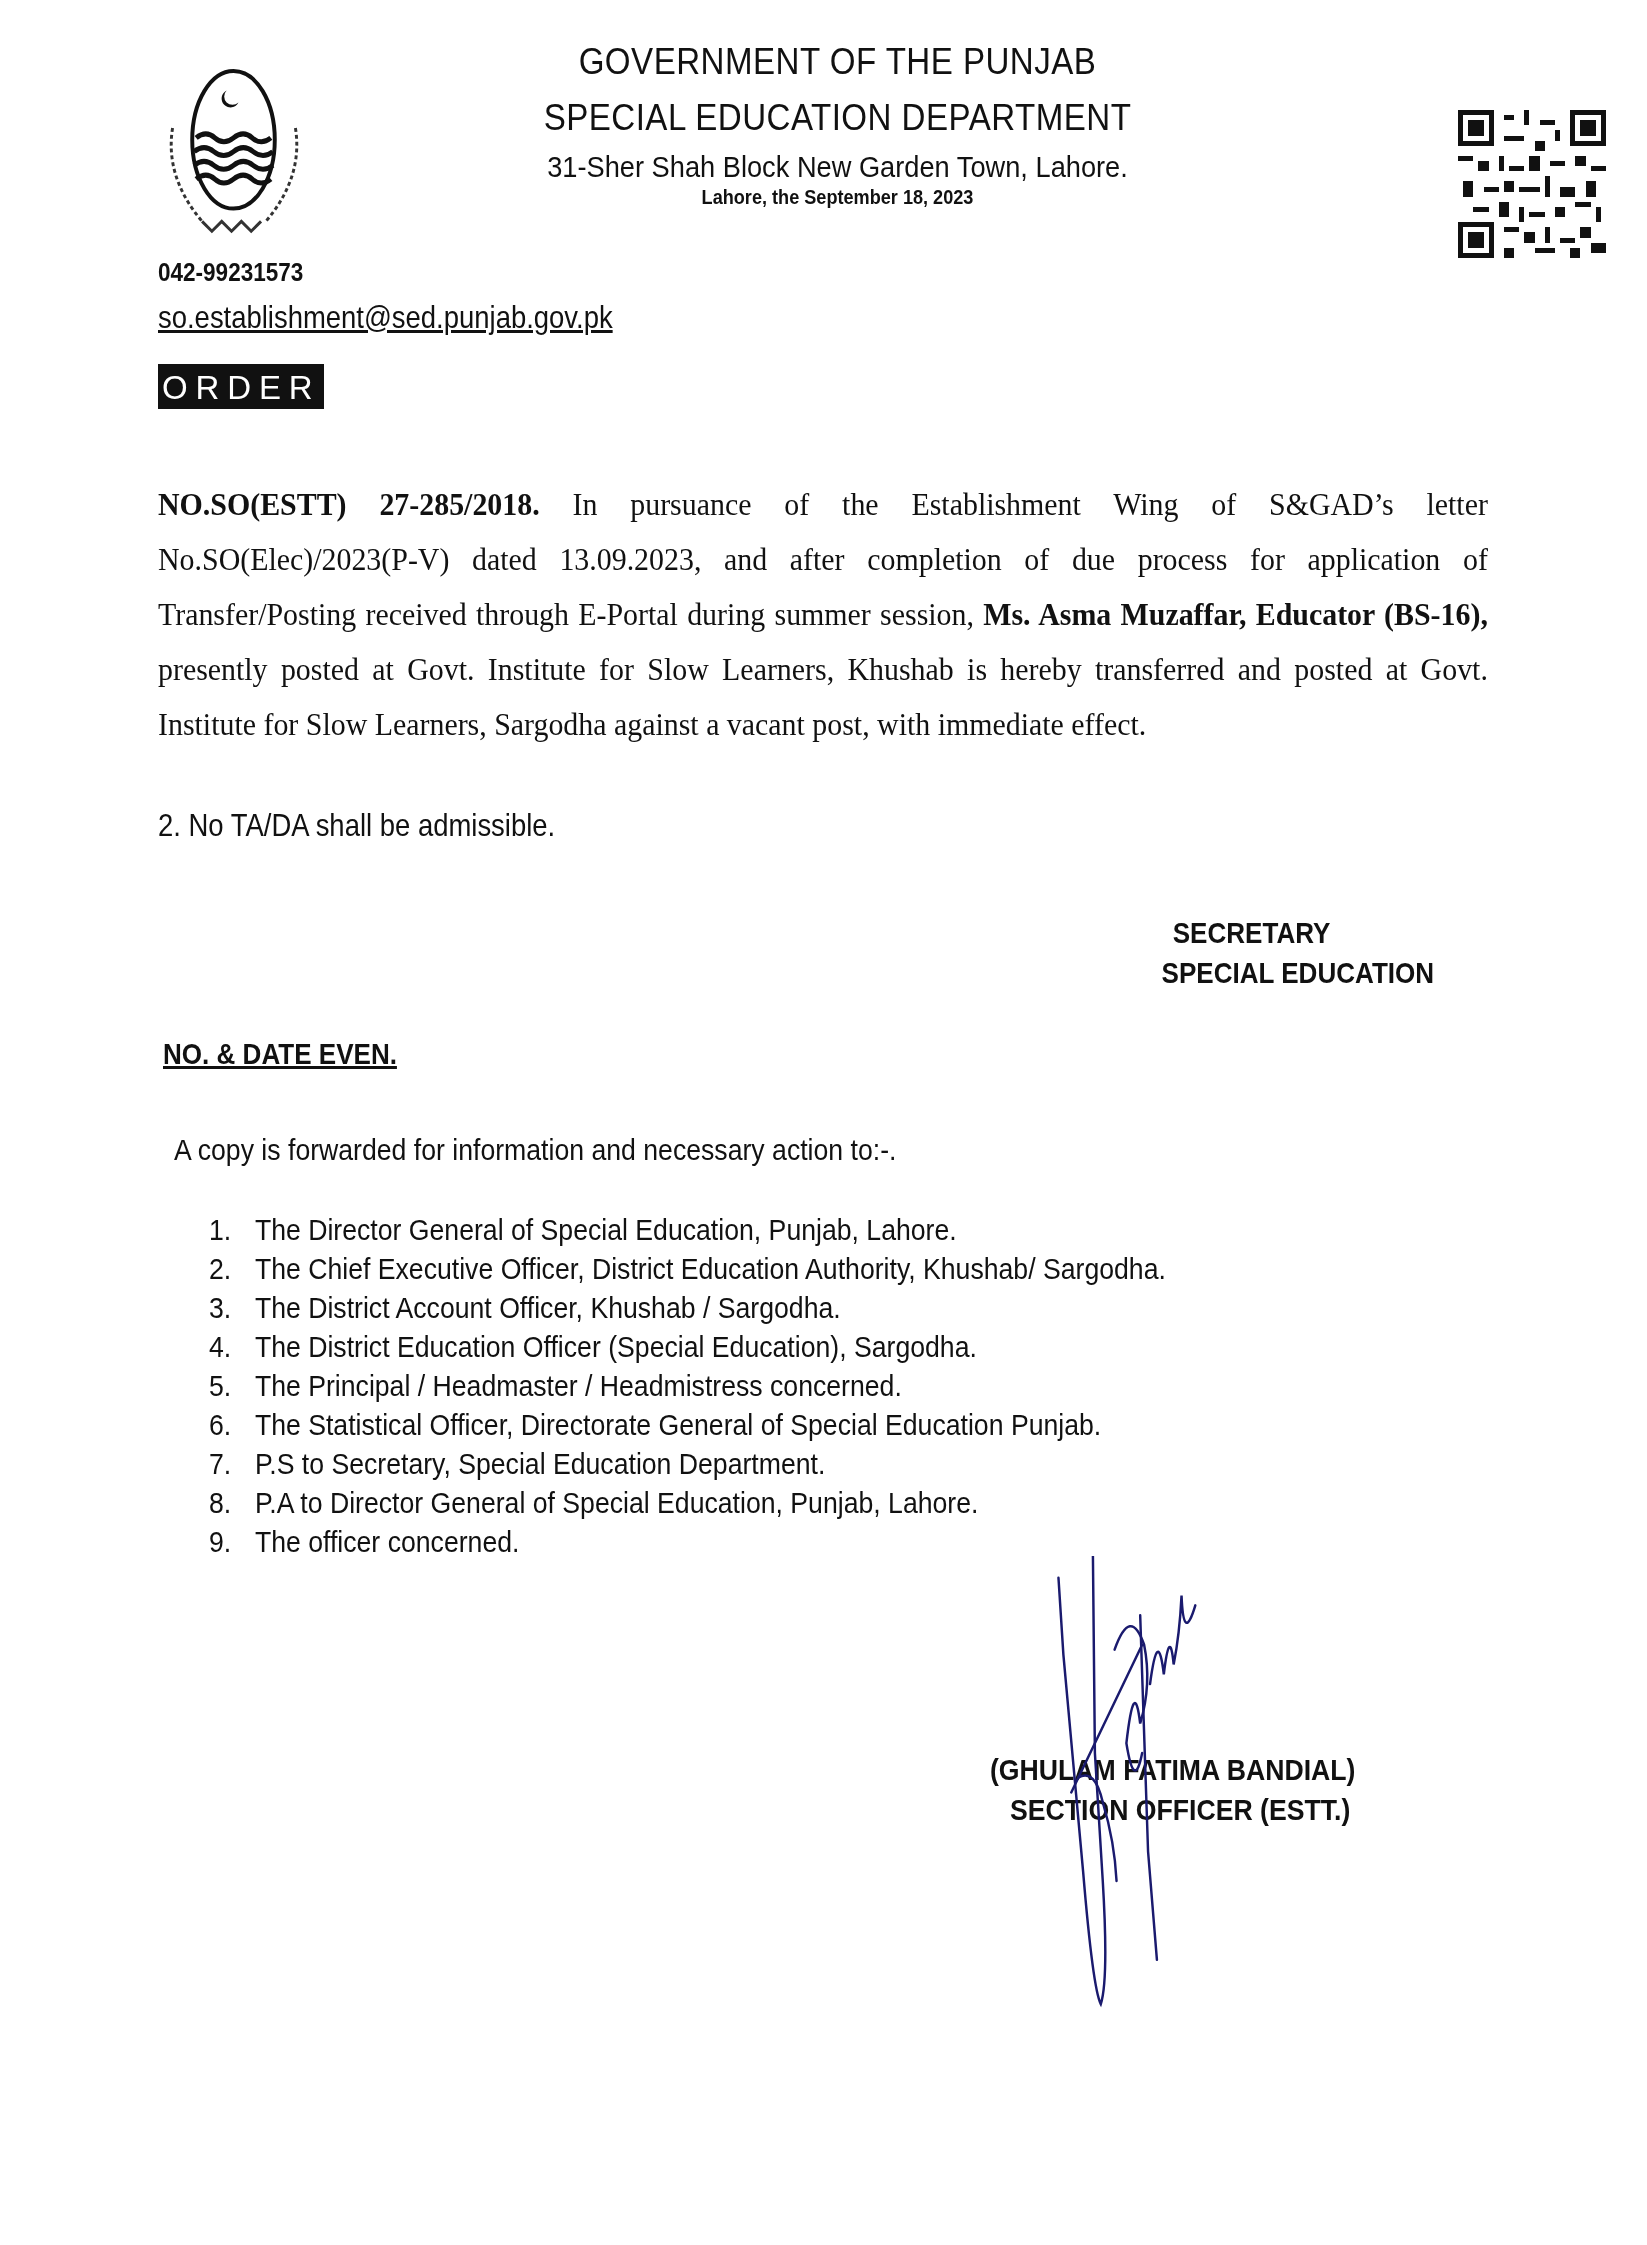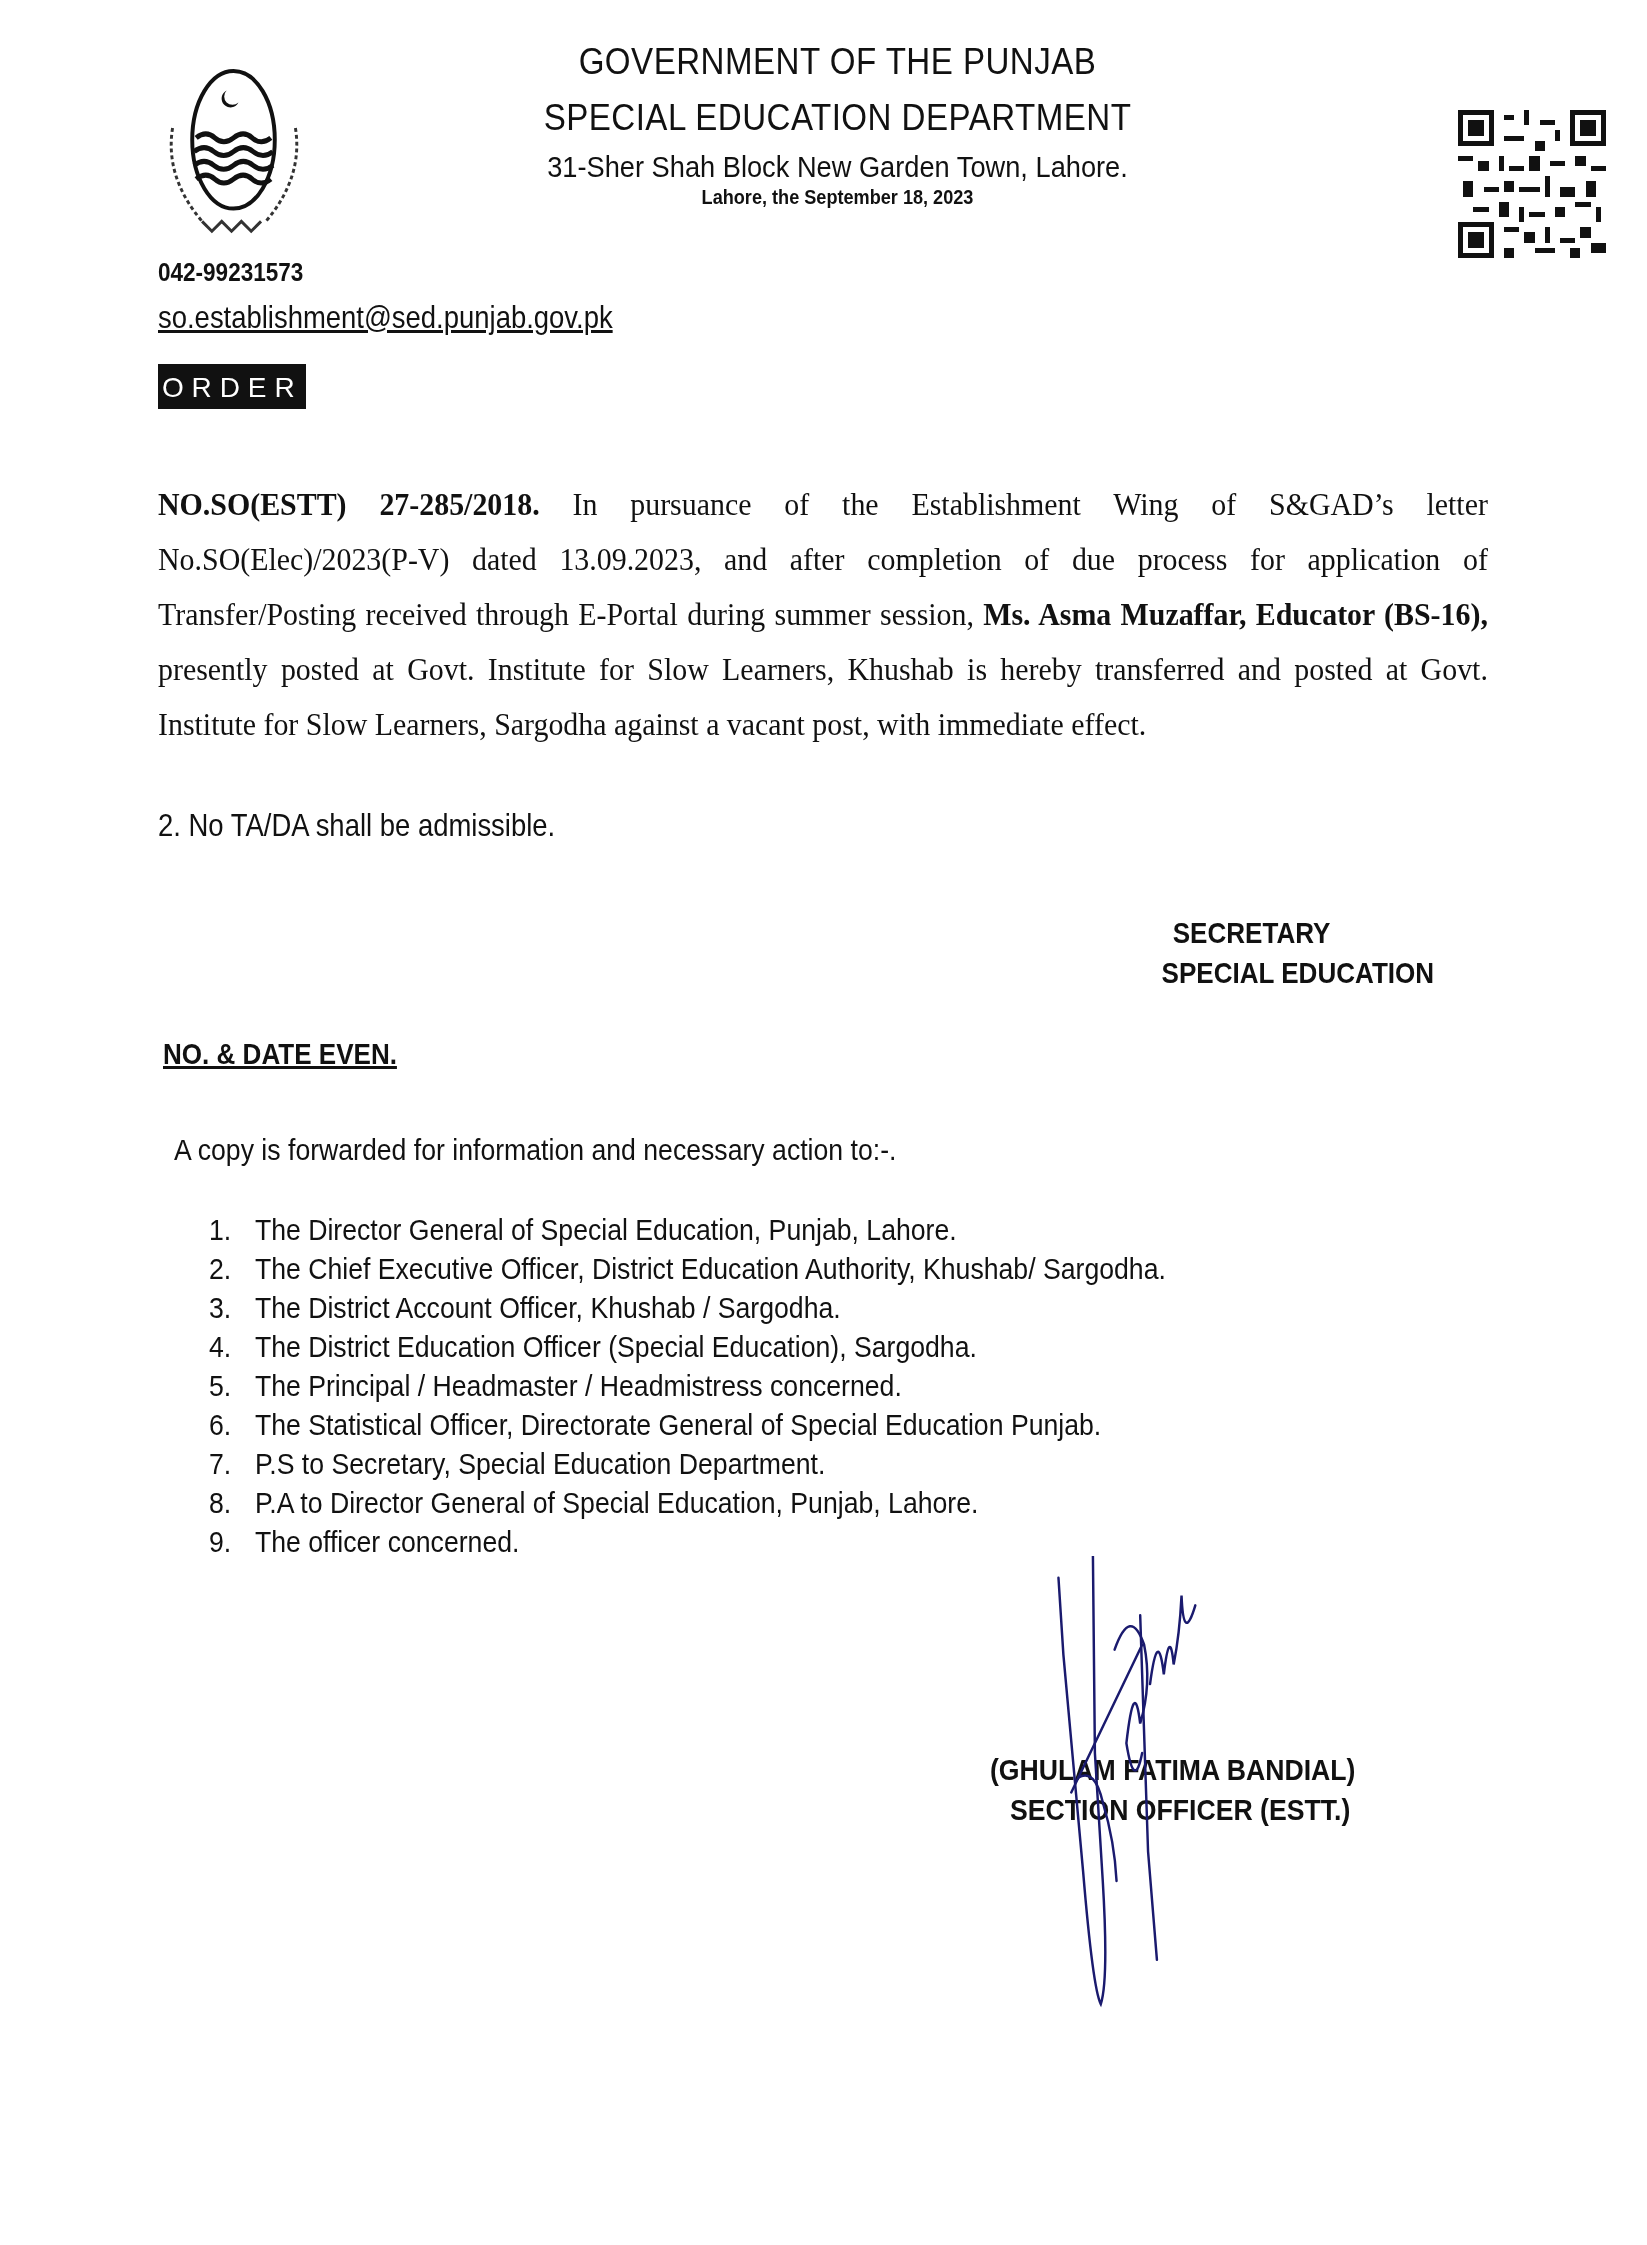--- a/index.html
+++ b/index.html
@@ -7,21 +7,21 @@
   .abs { position:absolute; }
   .logo { left:133px; top:69px; width:202px; height:172px; }
   .hdr { left:414px; width:847px; text-align:center; }
   .hdr1 { top:41px; font-size:36px; letter-spacing:0.5px; transform:scaleX(0.92); }
   .hdr2 { top:97px; font-size:36px; letter-spacing:0.5px; transform:scaleX(0.92); }
   .hdr3 { top:150px; font-size:29.6px; transform:scaleX(0.92); }
   .hdr4 { top:186px; font-size:19.7px; font-weight:bold; transform:scaleX(0.92); }
   .qr { left:1458px; top:106px; width:148px; height:156px; }
   .phone { left:158px; top:258px; font-size:25.6px; font-weight:bold; transform:scaleX(0.88); transform-origin:left; }
   .email { left:158px; top:300px; font-size:30.5px; text-decoration:underline; transform:scaleX(0.9); transform-origin:left; }
-  .order { left:158px; top:364px; background:#111; color:#fff; font-size:28px; letter-spacing:7.9px; padding:2px 3.9px 0 3.9px; line-height:43px; }
+  .order { left:158px; top:364px; background:#111; color:#fff; font-size:33px; letter-spacing:7.9px; padding:2px 3.9px 0 3.9px; line-height:43px; }
   .para { left:158px; top:478px; width:1357px; font-family:"Liberation Serif", serif; font-size:30.5px; line-height:55px; text-align:justify; transform:scaleX(0.98); transform-origin:left; }
   .para b { font-weight:bold; }
   .pt2 { left:158px; top:808px; font-size:30.5px; transform:scaleX(0.9); transform-origin:left; }
   .sec1 { left:1162px; top:916px; font-size:29.6px; font-weight:bold; transform:scaleX(0.88); }
   .sec2 { left:1143px; top:956px; font-size:29.6px; font-weight:bold; transform:scaleX(0.88); }
   .nde { left:163px; top:1037px; font-size:29.6px; font-weight:bold; text-decoration:underline; text-decoration-thickness:3px; transform:scaleX(0.88); transform-origin:left; }
   .fwd { left:174px; top:1133px; font-size:29.6px; transform:scaleX(0.9); transform-origin:left; }
   .list { left:209px; top:1210px; margin:0; padding:0; list-style:none; font-size:29.6px; line-height:39px; transform:scaleX(0.9); transform-origin:left; }
   .list li { white-space:nowrap; }
   .list .num { display:inline-block; width:51px; }

